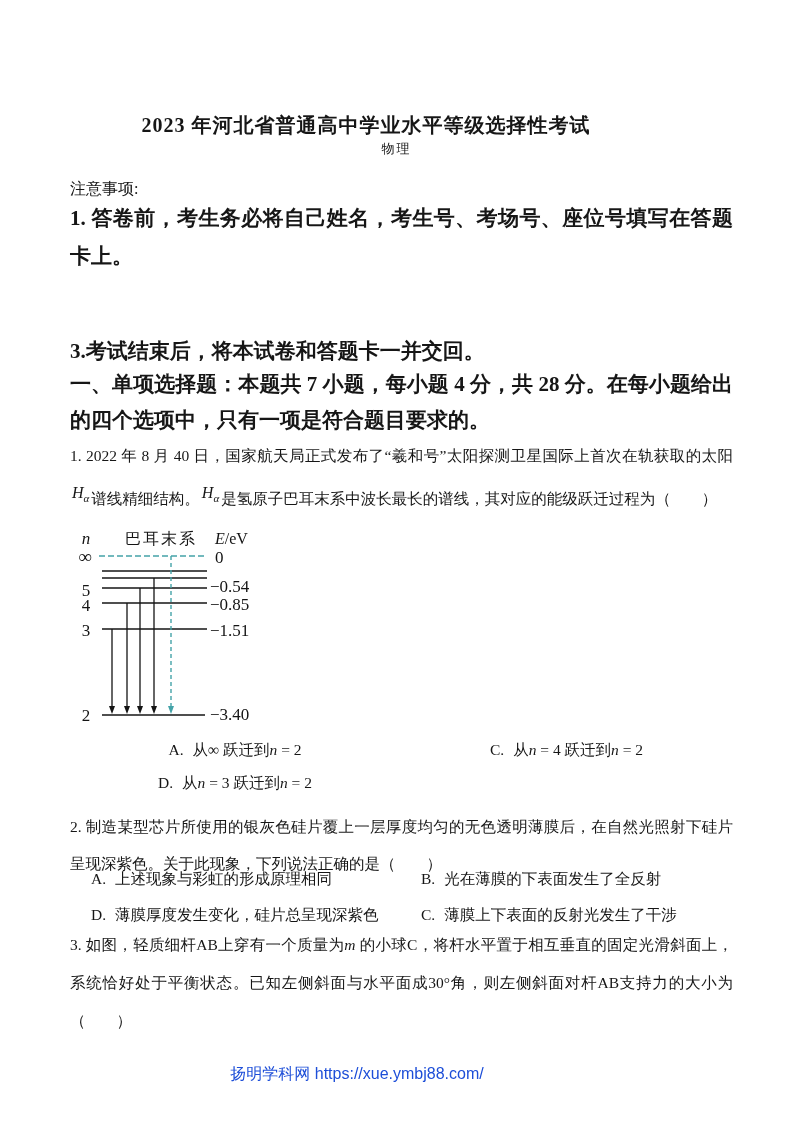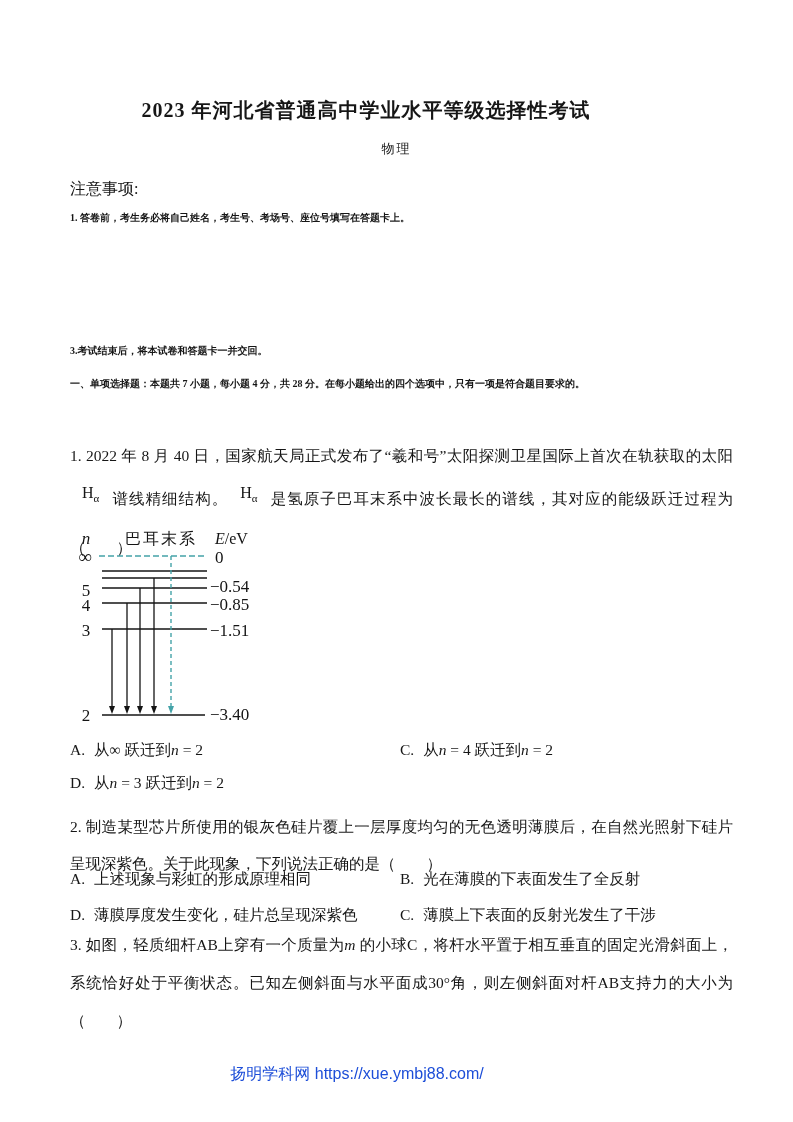--- a/index.html
+++ b/index.html
@@ -8,35 +8,36 @@
     width:793px;height:1122px;
     background:#ffffff;
     font-family:"Liberation Serif","DejaVu Serif",serif;
     color:#161616;
     overflow:hidden;
   }
   .abs{position:absolute;}
   .center{text-align:center;}
   .bold{font-weight:bold;}
   .body-text{
-    font-size:10px;
+    font-size:21px;
     line-height:38px;
     text-align:justify;
     font-family:Liberation Serif, serif;
   }
   .title{font-size:20px;font-weight:bold;letter-spacing:1px;}
   .subject{font-size:13px;font-weight:normal;letter-spacing:2px;}
   .notice-head{font-size:16px;font-weight:normal;}
   .col{left:70px;width:663px;}
   .q-par{font-size:15.5px;text-align:justify;}
   .var{font-style:italic;font-family:"Liberation Serif","DejaVu Serif",serif;}
   .h-alpha{
     display:inline-block;
     transform:translateY(-6px);
-    margin:0 12px;
+    margin:0 2px;
+    font-style:italic;
   }
   .h-alpha .hl{font-size:16px;}
   .h-alpha .asub{font-size:11px;vertical-align:-4px;}
   .opt-grid{
     display:grid;
     grid-template-columns:330px auto;
     row-gap:12px;
     font-size:15.5px;
   }
   .opt{white-space:nowrap;}
@@ -49,21 +50,21 @@
     color:#1d4ed8;
   }
   svg text{fill:#141414;font-family:"Liberation Serif","DejaVu Serif",serif;}
   .svg-it{font-style:italic;}
 </style>
 </head>
 <body>
 
 <div class="page">
 
-  <div class="abs center title" style="top:97px;left:0;width:732px;">2023 年河北省普通高中学业水平等级选择性考试</div>
+  <div class="abs center title" style="top:112px;left:0;width:732px;">2023 年河北省普通高中学业水平等级选择性考试</div>
 
   <div class="abs center subject" style="top:140px;left:0;width:793px;">物理</div>
 
   <div class="abs col notice-head" style="top:179px;">注意事项:</div>
 
   <div class="abs col body-text bold" style="top:199px;line-height:38px;">1. 答卷前，考生务必将自己姓名，考生号、考场号、座位号填写在答题卡上。</div>
 
 
   <div class="abs col body-text bold" style="top:332px;line-height:38px;">3.考试结束后，将本试卷和答题卡一并交回。</div>
 
@@ -104,35 +105,35 @@
     <line x1="58" y1="86" x2="58" y2="190" stroke="#141414" stroke-width="1.3"></line>
     <polygon points="55,189 61,189 58,197" fill="#141414"></polygon>
     <line x1="71" y1="71" x2="71" y2="190" stroke="#141414" stroke-width="1.3"></line>
     <polygon points="68,189 74,189 71,197" fill="#141414"></polygon>
     <line x1="85" y1="61" x2="85" y2="190" stroke="#141414" stroke-width="1.3"></line>
     <polygon points="82,189 88,189 85,197" fill="#141414"></polygon>
     <line x1="102" y1="39" x2="102" y2="190" stroke="#44a3a8" stroke-width="1.4" stroke-dasharray="4 3"></line>
     <polygon points="99,189 105,189 102,197" fill="#44a3a8"></polygon>
   </svg>
 
-  <div class="abs col opt-grid" style="top:740px;">
+  <div class="abs col opt-grid" style="top:740px;text-align:center;">
     <div class="opt">
       <span class="lbl">A.</span><span>从∞ 跃迁到</span><span class="var">n</span><span> = 2</span><span></span><span class="var"></span><span></span>
     </div>
     <div class="opt">
       <span class="lbl">C.</span><span>从</span><span class="var">n</span><span> = 4 </span><span>跃迁到</span><span class="var">n</span><span> = 2</span>
     </div>
     <div class="opt">
       <span class="lbl">D.</span><span>从</span><span class="var">n</span><span> = 3 </span><span>跃迁到</span><span class="var">n</span><span> = 2</span>
     </div>
   </div>
 
   <div class="abs col q-par" style="top:808px;line-height:37px;">2. 制造某型芯片所使用的银灰色硅片覆上一层厚度均匀的无色透明薄膜后，在自然光照射下硅片呈现深紫色。关于此现象，下列说法正确的是（　　）</div>
 
-  <div class="abs col opt-grid" style="top:869px;row-gap:15px;">
+  <div class="abs col opt-grid" style="top:869px;row-gap:15px;margin-left:21px;">
     <div class="opt">
       <span class="lbl">A.</span><span>上述现象与彩虹的形成原理相同</span>
     </div>
     <div class="opt">
       <span class="lbl">B.</span><span>光在薄膜的下表面发生了全反射</span>
     </div>
     <div class="opt">
       <span class="lbl">D.</span><span>薄膜厚度发生变化，硅片总呈现深紫色</span>
     </div>
     <div class="opt">

